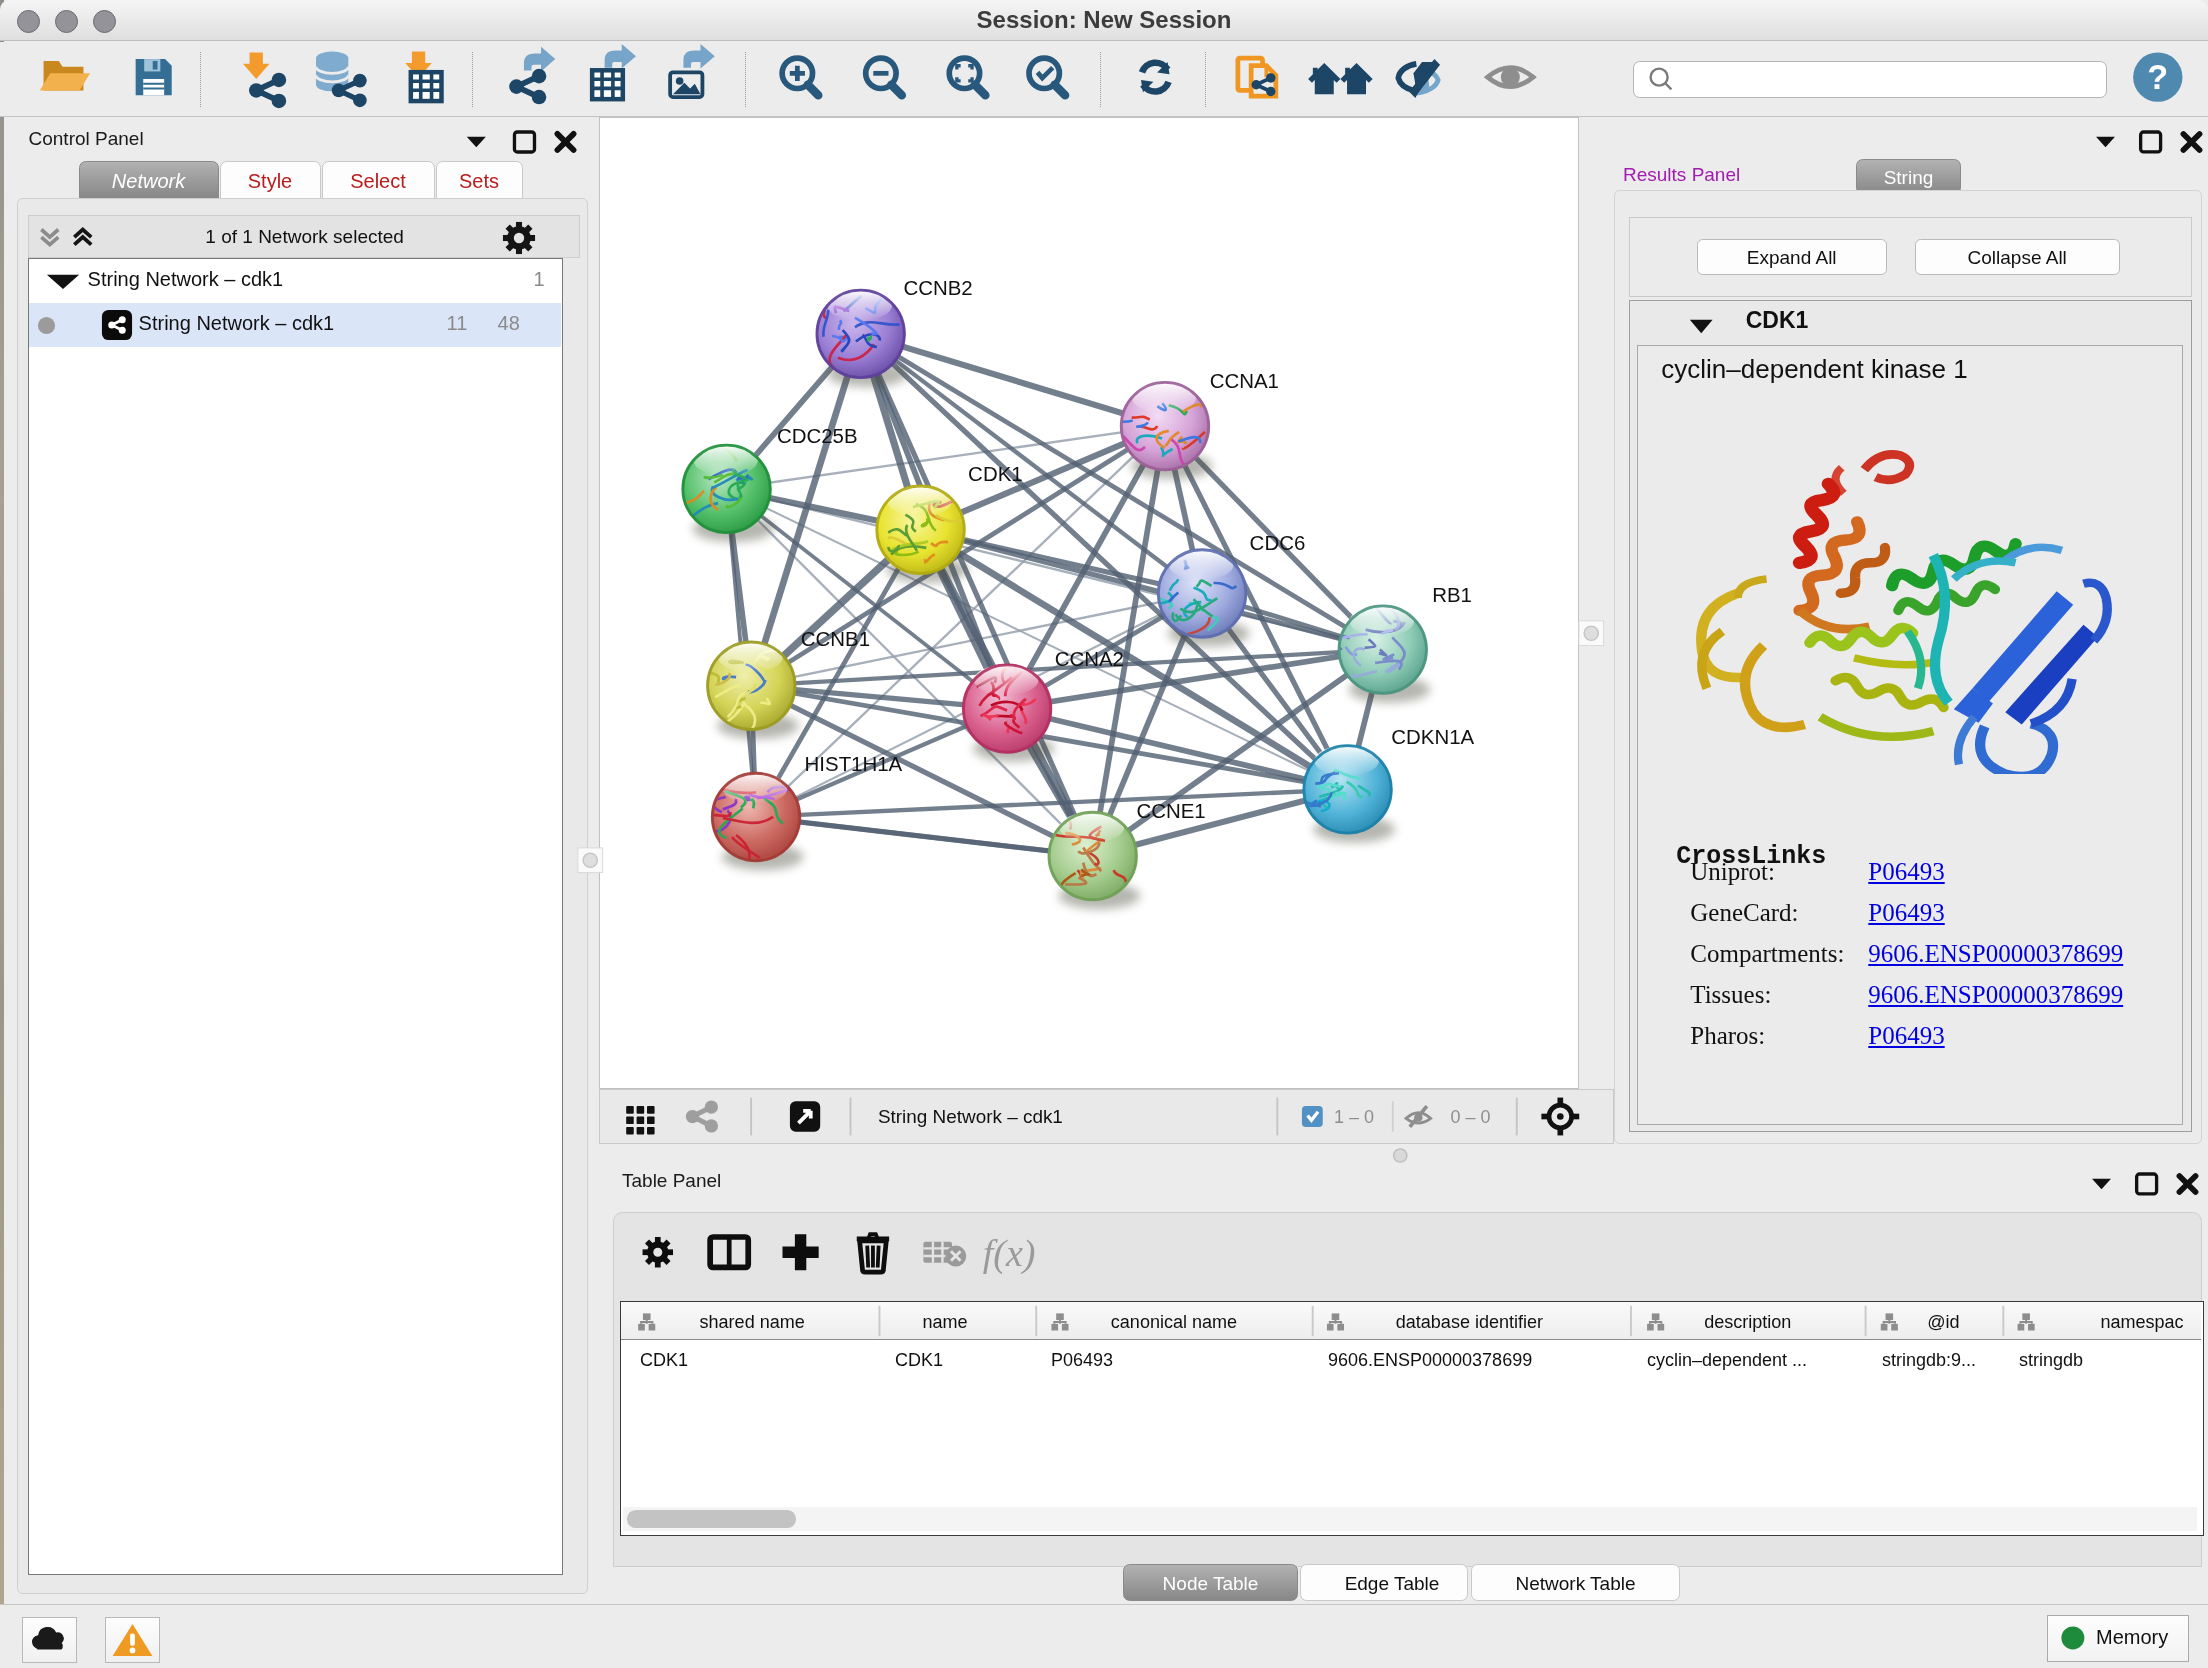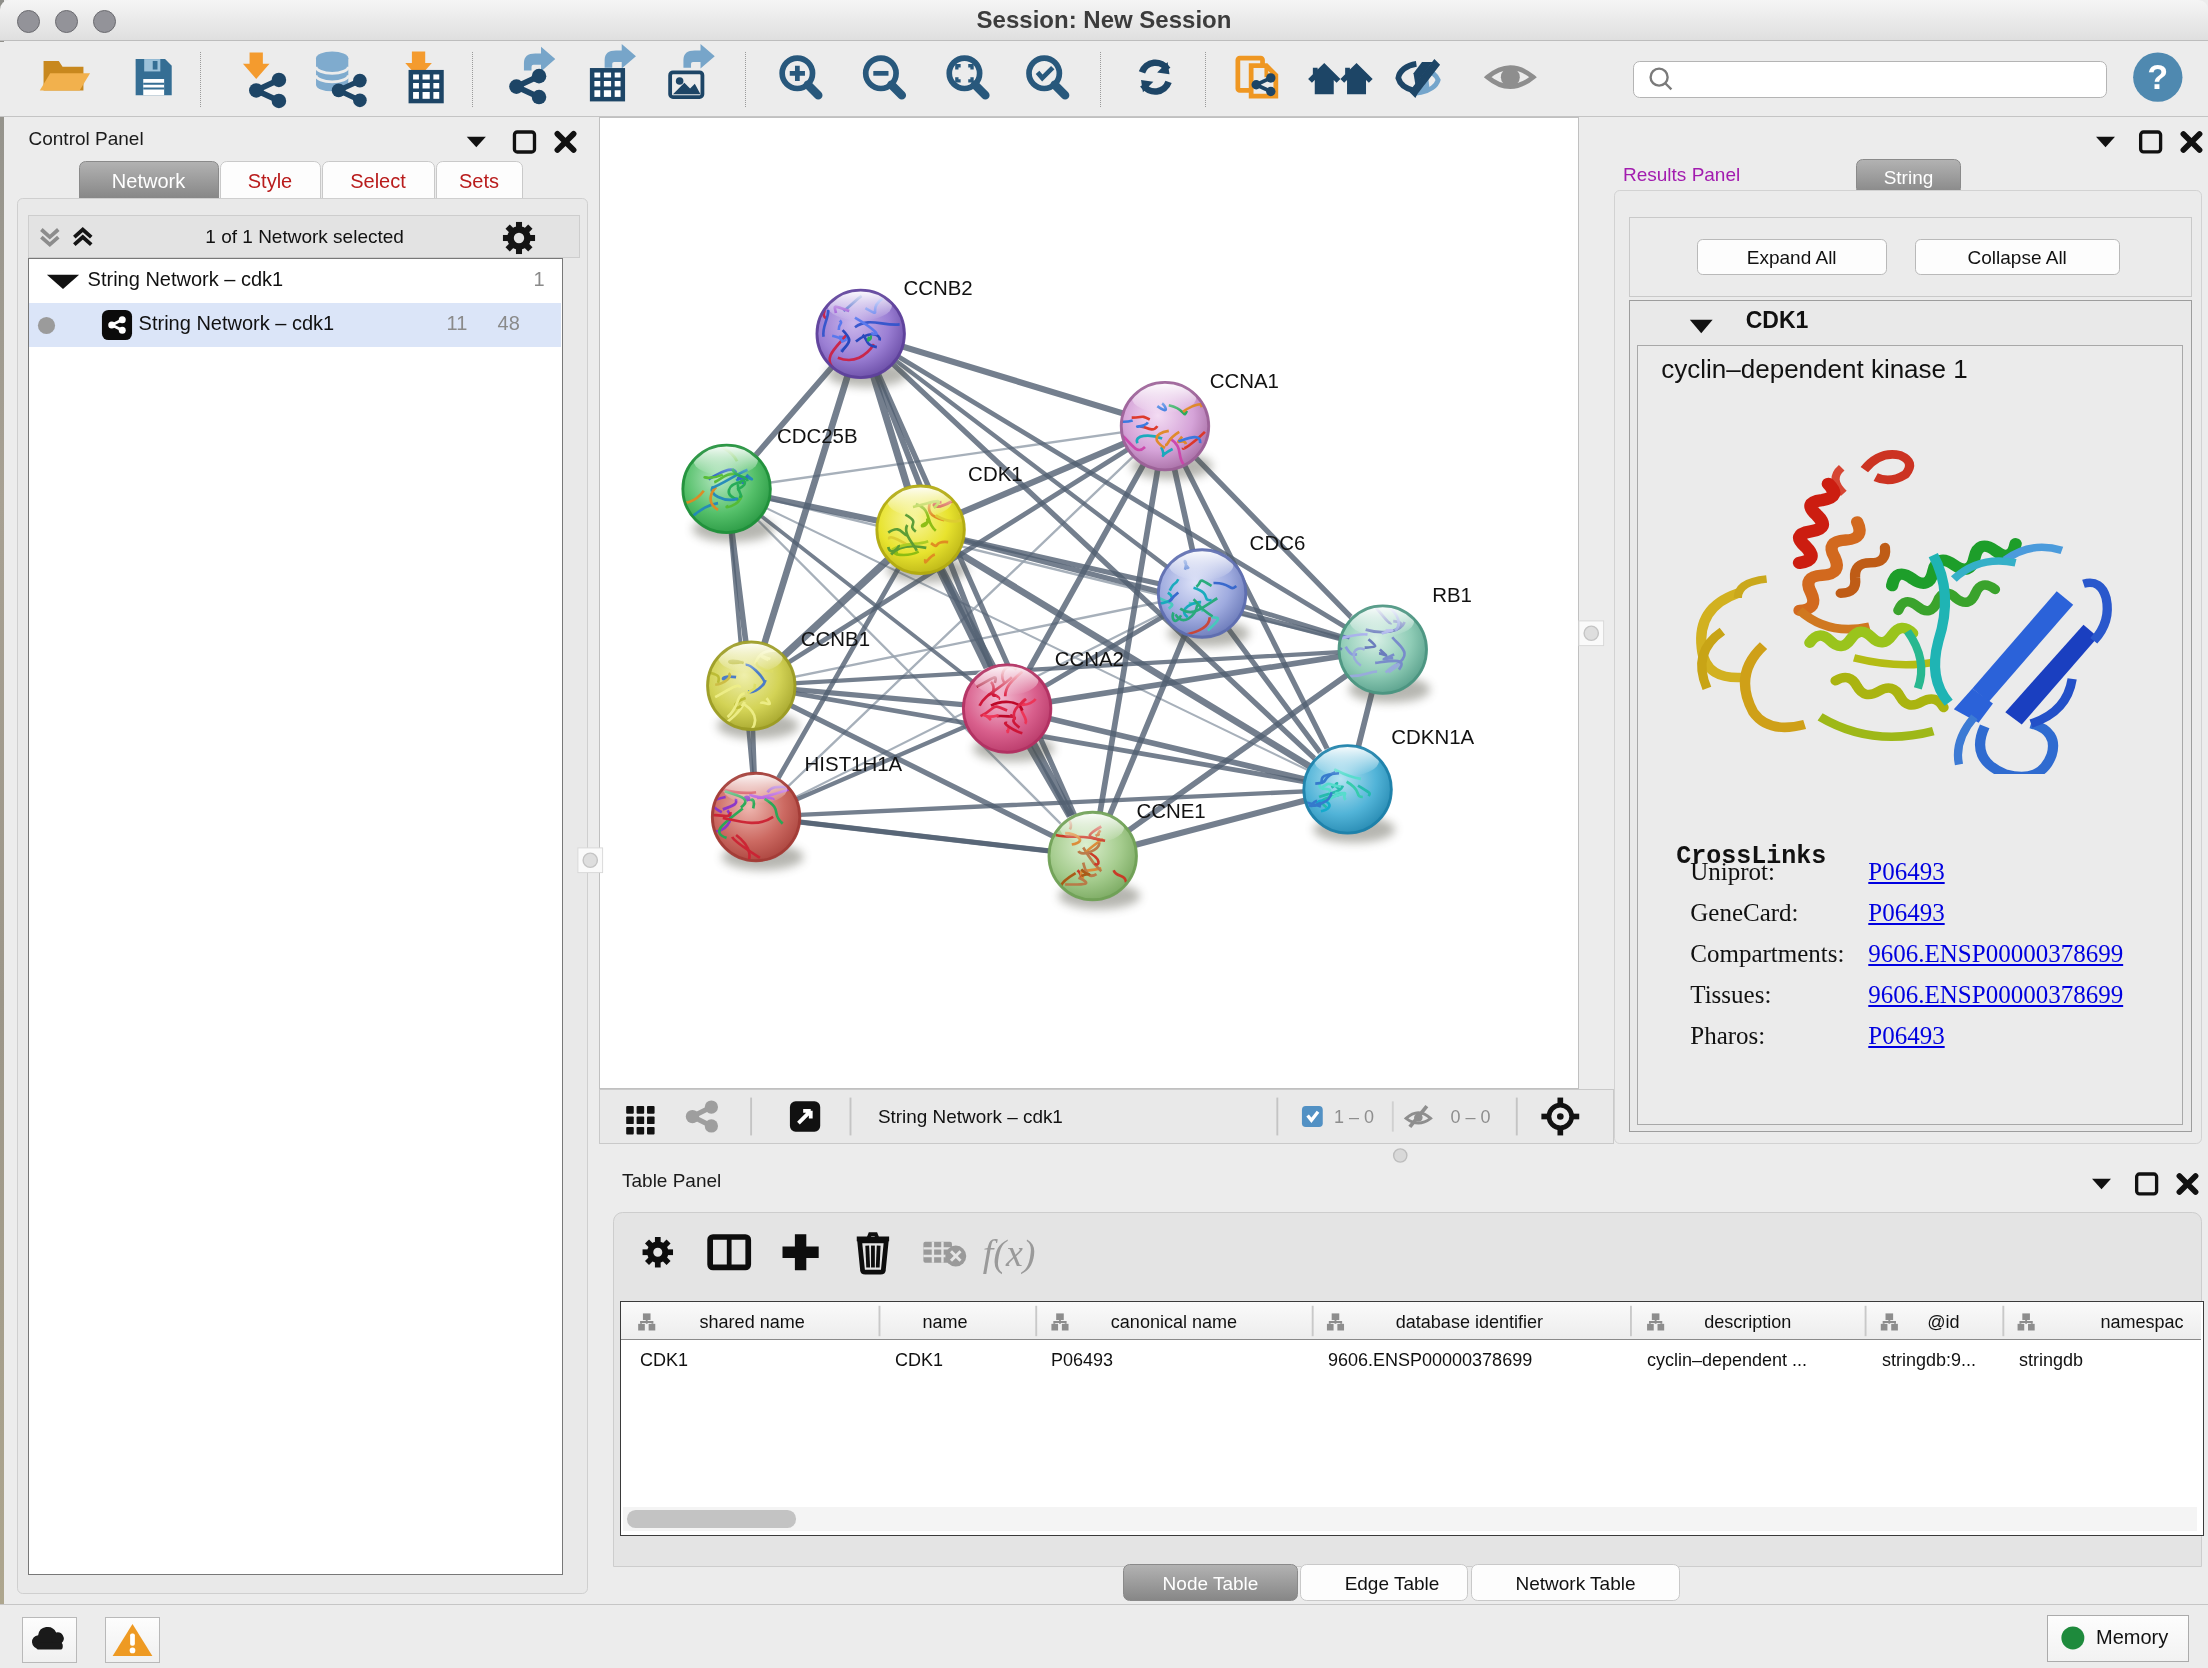--- a/index.html
+++ b/index.html
@@ -16,21 +16,21 @@
 #toolbar { left:0; top:42px; width:2208px; height:75px; background:#ececec; border-bottom:1px solid #c4c4c4; }
 .tbsep { top:9.5px; height:55px; width:0px; border-left:1.9px dotted #9a9a9a; }
 
 
 #searchbox { left:1633px; top:19px; width:474px; height:37px; background:#ffffff; border:1px solid #b4b4b4; border-radius:6.7px; }
 
 
 #cpanel { left:9.5px; top:117px; width:589px; height:1484px; background:#ececec; }
 #cpanel-title { left:19px; top:10.5px; font-size:19px; color:#1a1a1a; }
 .ptab { top:44px; height:38px; text-align:center; font-size:20px; line-height:38px; background:#fdfdfd; border:1px solid #c9c9c9; color:#b91c1c; border-radius:6.7px 6.7px 0 0;}
-.ptab.sel { background:linear-gradient(#b2b2b2,#878787); color:#fff; border-color:#8a8a8a; }
+.ptab.sel { background:linear-gradient(#b2b2b2,#878787); color:#fff; border-color:#8a8a8a;font-style:italic; }
 #cp-body { left:7.6px; top:81px; width:571px; height:1396px; background:#e9e9e9; border:1px solid #cfcfcf; border-radius:5.7px; }
 #cp-bar { left:9.5px; top:16px; width:552px; height:43px; background:#e3e3e3; border:1px solid #cdcdcd; }
 #cp-list { left:9.5px; top:59px; width:535px; height:1317px; background:#ffffff; border:1.9px solid #787878; }
 
 
 #netview { left:599px; top:117px; width:1015px; height:1027px; background:#ececec;padding-left:12px; }
 #netcanvas { left:0px; top:0px; width:980px; height:972px; background:#ffffff; border:1px solid #c0c0c0; }
 #netbar { left:0px; top:972px; width:1015px; height:55px; background:#e9e9e9; border:1px solid #c9c9c9; }
 
 

